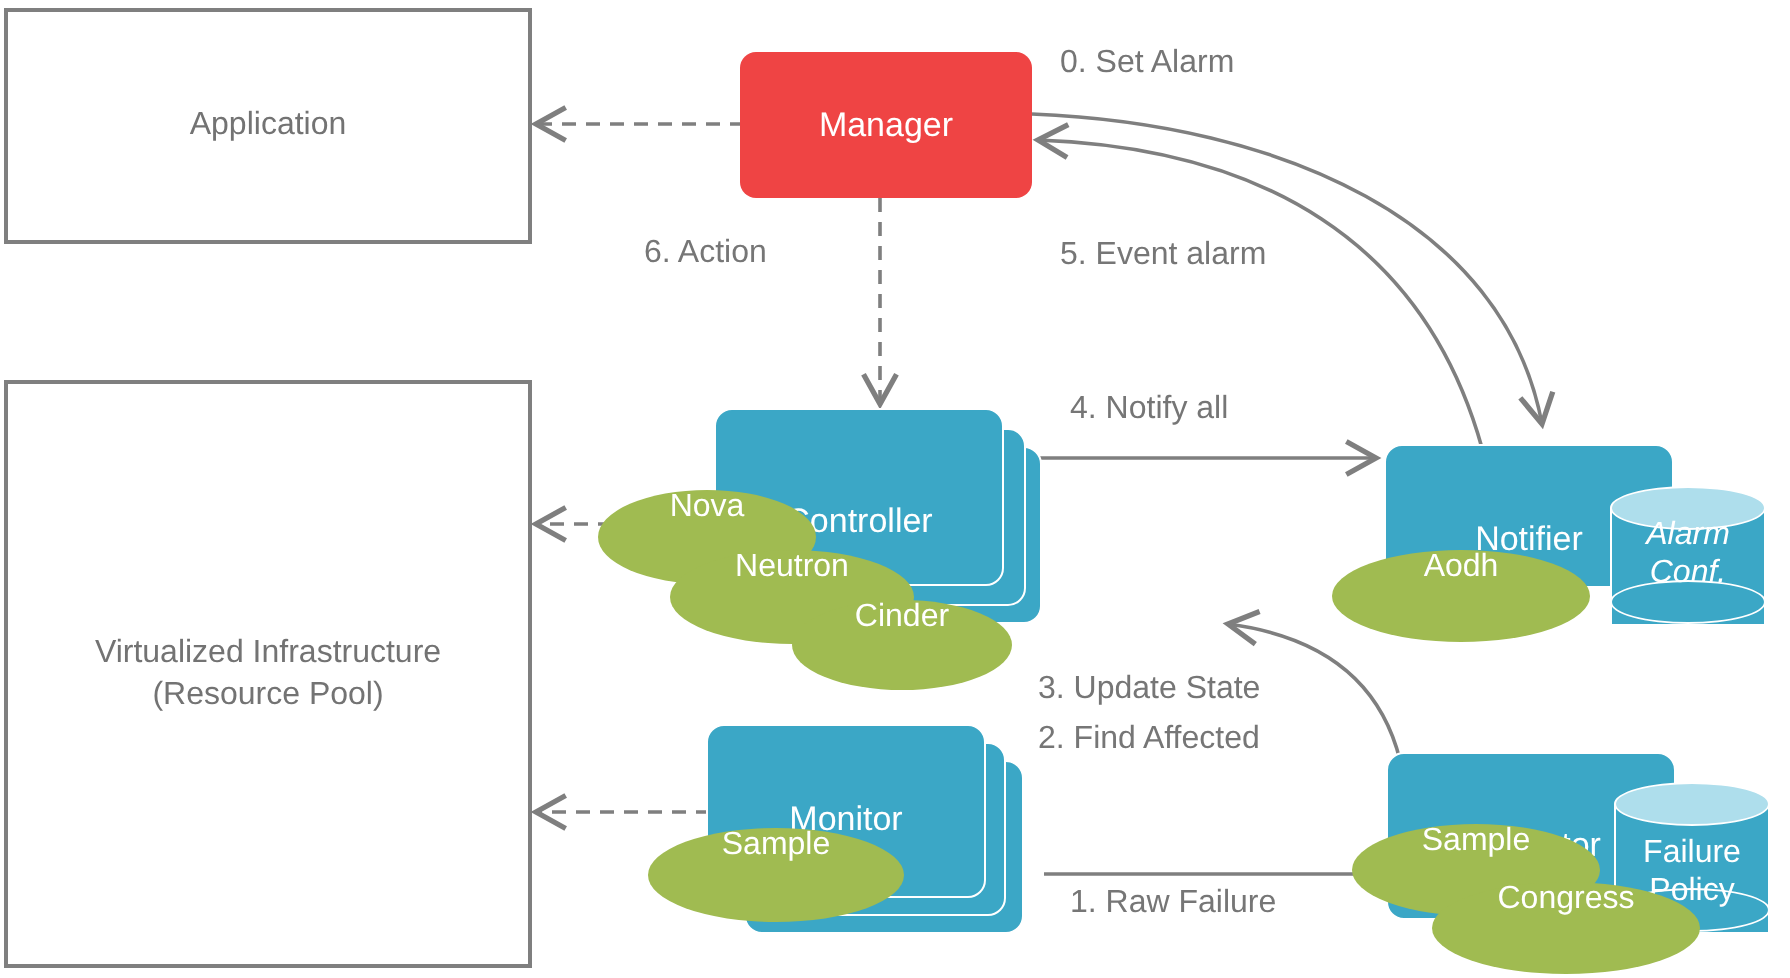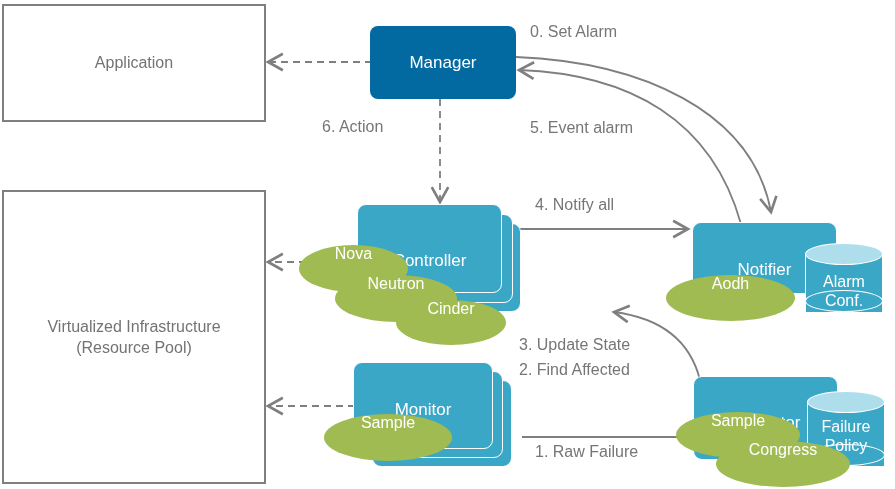--- a/index.html
+++ b/index.html
@@ -33,21 +33,21 @@
     display: flex;
     align-items: center;
     justify-content: center;
     text-align: center;
     color: #737373;
     font-size: 16px;
     line-height: 1.32;
   }
   
   .manager-box {
-    background: #0369a1;
+    background: #ef4444;
     border-radius: 8px;
     display: flex;
     align-items: center;
     justify-content: center;
     color: #ffffff;
     font-size: 17px;
   }
   
   .teal-box {
     background: #3ba7c6;
@@ -198,21 +198,21 @@
   </div>
 
   <div class="node teal-box labeled" style="left:692px; top:222px; width:145px; height:72px;">
     <span style="position:relative; top:12px;">Notifier</span>
   </div>
 
   <div class="cylinder" style="left:805px; top:243px; width:78px; height:84px;">
     <div class="cyl-body" style="top:11px; height:58px;"></div>
     <div class="cyl-bottom" style="top:47px; height:22px;"></div>
     <div class="cyl-top" style="top:0px; height:22px;"></div>
-    <div class="cyl-label" style="top:24px; height:50px;">
+    <div class="cyl-label" style="top:10px; height:50px;font-style:italic;">
       <span>Alarm</span>
       <span>Conf.</span>
     </div>
   </div>
 
   <div class="node green-ellipse" style="left:666px; top:275px; width:129px; height:46px;">
     <span>Aodh</span>
   </div>
 
   <div class="node teal-box labeled" style="left:693px; top:376px; width:145px; height:84px;">

